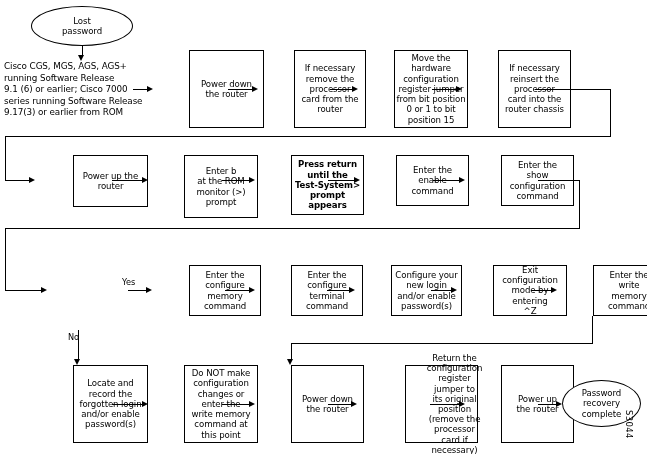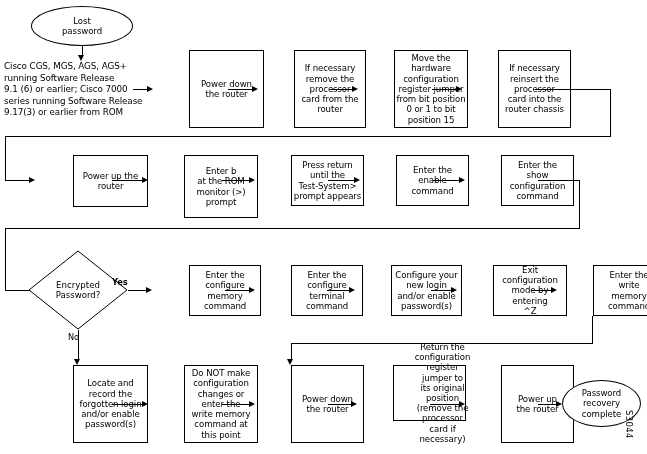--- a/index.html
+++ b/index.html
@@ -165,21 +165,21 @@
   <div class="arrow-r" style="left:142px;top:176.5px;"></div>
 
   <div class="node box" style="left:148px;top:155px;width:74px;height:63px;">Enter b
 at the ROM
 monitor (&gt;)
 prompt</div>
 
   <div class="hline" style="left:222px;top:180px;width:27px;"></div>
   <div class="arrow-r" style="left:249px;top:176.5px;"></div>
 
-  <div class="node box" style="left:255px;top:155px;width:73px;height:51px;">Press return
+  <div class="node box" style="left:255px;top:155px;width:73px;height:60px;font-weight:bold;">Press return
 until the
 Test-System&gt;
 prompt appears</div>
 
   <div class="hline" style="left:328px;top:180px;width:26px;"></div>
   <div class="arrow-r" style="left:354px;top:176.5px;"></div>
 
   <div class="node box" style="left:360px;top:155px;width:73px;height:51px;">Enter the
 enable
 command</div>
@@ -192,29 +192,22 @@
 configuration
 command</div>
 
   <div class="hline" style="left:538px;top:180px;width:41px;"></div>
   <div class="vline" style="left:579px;top:180px;height:48px;"></div>
   <div class="hline" style="left:5px;top:228px;width:575px;"></div>
   <div class="vline" style="left:5px;top:228px;height:62px;"></div>
   <div class="hline" style="left:5px;top:290px;width:36px;"></div>
   <div class="arrow-r" style="left:41px;top:286.5px;"></div>
 
-  <div class="diamond-wrap" style="left:28px;top:250px;width:100px;height:80px;">
-    <svg class="diamond-shape" viewBox="0 0 100 80" preserveAspectRatio="none">
-      <polygon points="50,1 99,40 50,79 1,40" fill="#ffffff" stroke="#000000" stroke-width="1"></polygon>
-    </svg>
-    <div class="diamond-label">Encrypted
-Password?</div>
-  </div>
-
-  <div class="edge-label" style="left:112px;top:278px;font-weight:bold;">Yes</div>
+
+  <div class="edge-label" style="left:122px;top:278px;">Yes</div>
   <div class="hline" style="left:128px;top:290px;width:18px;"></div>
   <div class="arrow-r" style="left:146px;top:286.5px;"></div>
 
   <div class="edge-label" style="left:55px;top:333px;padding-left:13px;">No</div>
   <div class="vline" style="left:78px;top:330px;height:30px;"></div>
   <div class="arrow-d" style="left:74.4px;top:359px;"></div>
 
   <div class="node box" style="left:153px;top:265px;width:72px;height:51px;">Enter the
 configure
 memory
@@ -276,21 +269,21 @@
 
   <div class="hline" style="left:222px;top:404px;width:27px;"></div>
   <div class="arrow-r" style="left:249px;top:400.5px;"></div>
 
   <div class="node box" style="left:255px;top:365px;width:73px;height:78px;">Power down
 the router</div>
 
   <div class="hline" style="left:328px;top:404px;width:23px;"></div>
   <div class="arrow-r" style="left:351px;top:400.5px;"></div>
 
-  <div class="node box" style="left:357px;top:365px;width:73px;height:56px;padding-left:26px;">Return the
+  <div class="node box" style="left:369px;top:365px;width:73px;height:78px;padding-left:26px;">Return the
 configuration
 register jumper to
 its original position
 (remove the
 processor card if
 necessary)</div>
 
   <div class="hline" style="left:430px;top:404px;width:29px;"></div>
   <div class="arrow-r" style="left:459px;top:400.5px;"></div>
 

